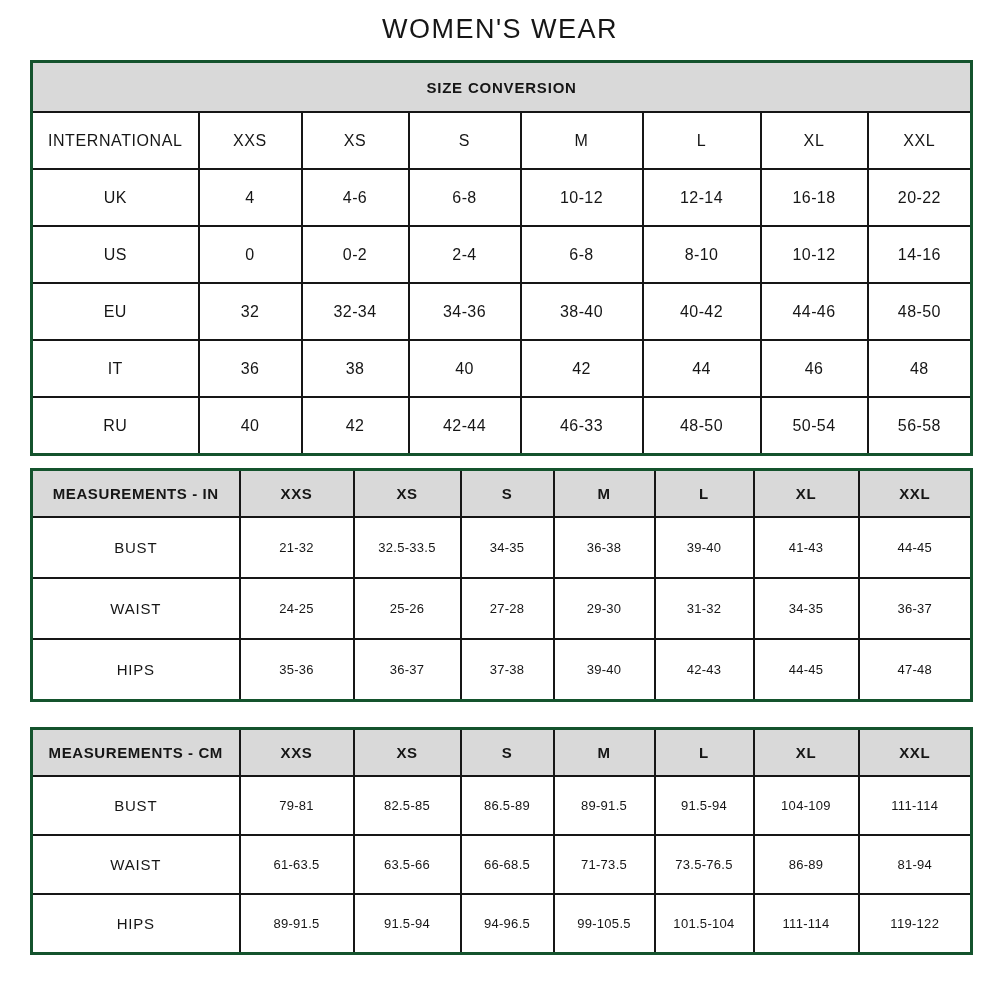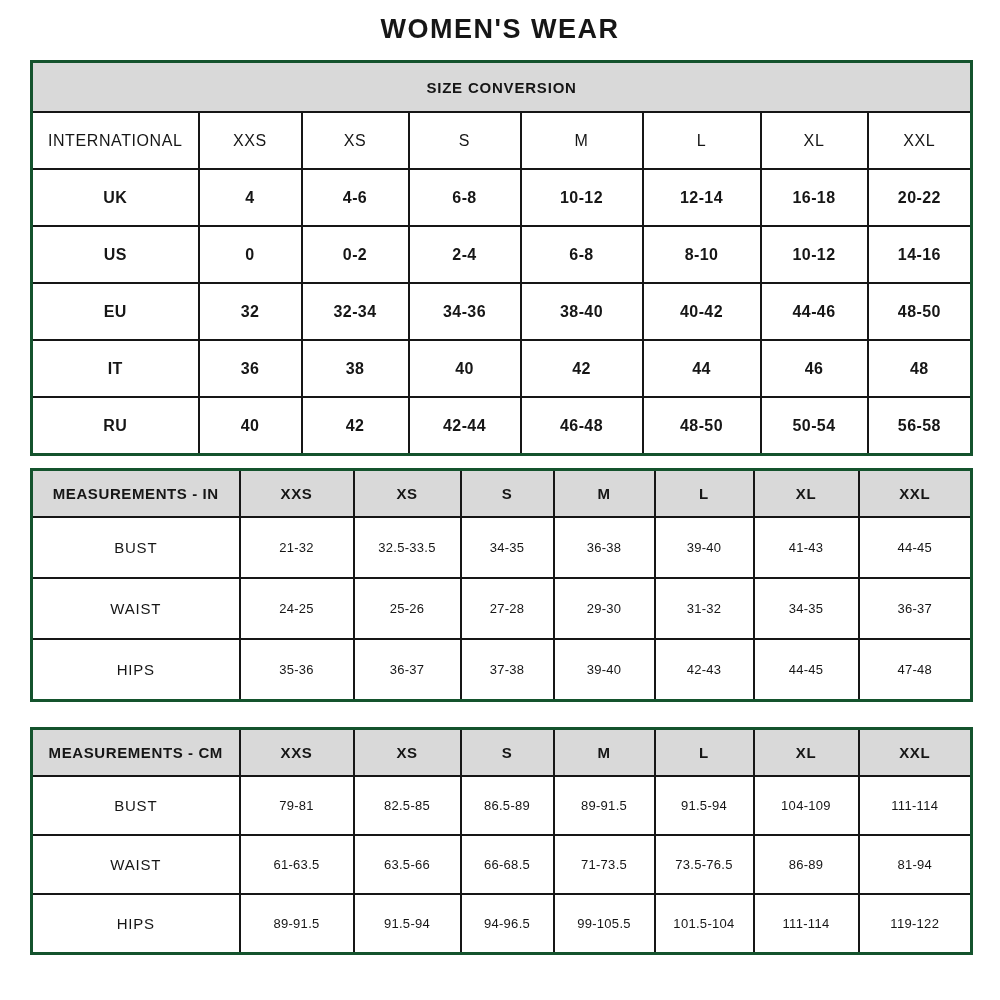--- a/index.html
+++ b/index.html
@@ -17,21 +17,21 @@
   .page {
     box-sizing: border-box;
     width: 1000px;
     height: 1000px;
     padding: 8px 30px 0 30px;
   }
   .title {
     margin: 6px 0 15px 0;
     text-align: center;
     font-size: 27px;
-    font-weight: 700;
+    font-weight: 400;
     letter-spacing: 1.5px;
     color: #161616;
   }
   table {
     border-collapse: collapse;
     table-layout: fixed;
     width: 940px;
     border: 3px solid #14532d;
   }
   th, td {
@@ -54,21 +54,21 @@
   .t1 .col-head td {
     height: 55px;
     font-size: 16px;
     font-weight: 400;
     letter-spacing: 0.6px;
     background: #ffffff;
   }
   .t1 tbody td {
     height: 55px;
     font-size: 16px;
-    font-weight: 700;
+    font-weight: 400;
     letter-spacing: 0.4px;
   }
   
   .tm { margin-bottom: 25px; }
   .tm thead th {
     background: #d9d9d9;
     font-weight: 700;
     font-size: 15px;
     letter-spacing: 0.6px;
     height: 45px;
@@ -157,21 +157,21 @@
         <td>42</td>
         <td>44</td>
         <td>46</td>
         <td>48</td>
       </tr>
       <tr>
         <td>RU</td>
         <td>40</td>
         <td>42</td>
         <td>42-44</td>
-        <td>46-48</td>
+        <td>46-33</td>
         <td>48-50</td>
         <td>50-54</td>
         <td>56-58</td>
       </tr>
     </tbody>
   </table>
 
   <table class="tm tm-in">
     <colgroup>
       <col style="width:208px">

